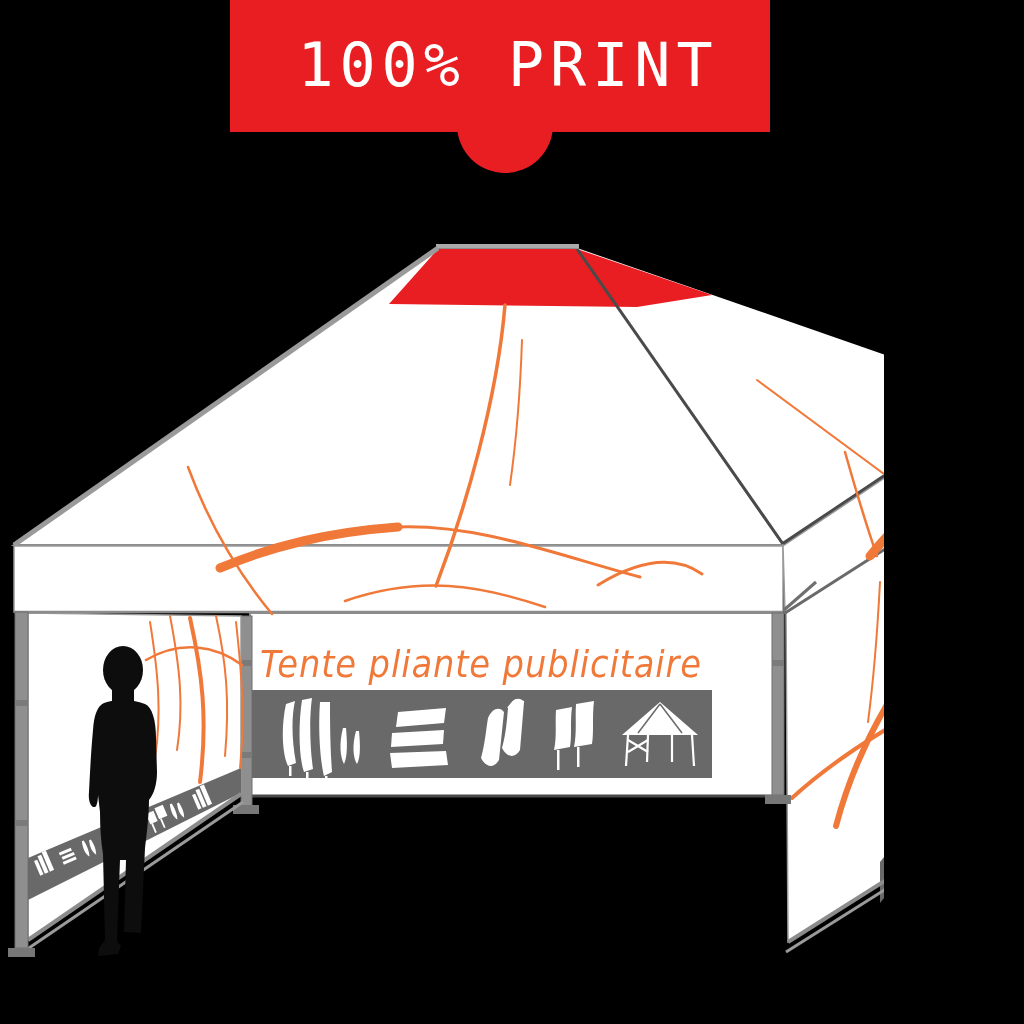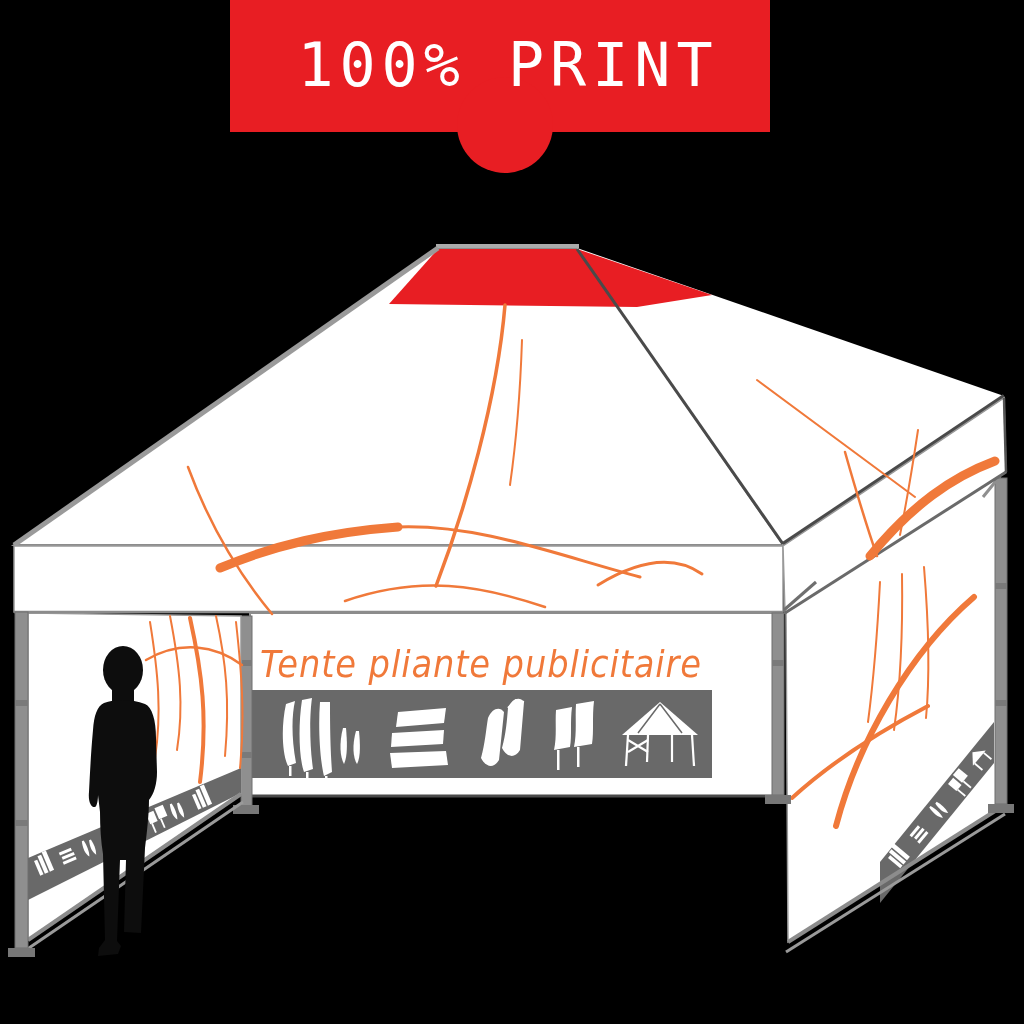--- a/index.html
+++ b/index.html
@@ -1,16 +1,16 @@
 <!DOCTYPE html>
 <html><head>
 <meta charset="utf-8">
 <style>
   html,body{margin:0;padding:0;background:#000;}
-  .stage{position:relative;width:1024px;height:1024px;background:#000;overflow:hidden;}
+  .stage{position:relative;width:884px;height:1024px;background:#000;overflow:hidden;}
   svg{display:block;}
   text{user-select:none;}
   .ribbon-text{font-family:"DejaVu Sans Mono","Liberation Mono",monospace;font-size:60px;letter-spacing:6px;}
   .tent-title{font-family:"DejaVu Sans","Liberation Sans",sans-serif;font-style:italic;font-size:38px;letter-spacing:1px;}
 </style>
 </head>
 <body>
 
 <div class="stage">
 <svg width="1024" height="1024" viewBox="0 0 1024 1024">

